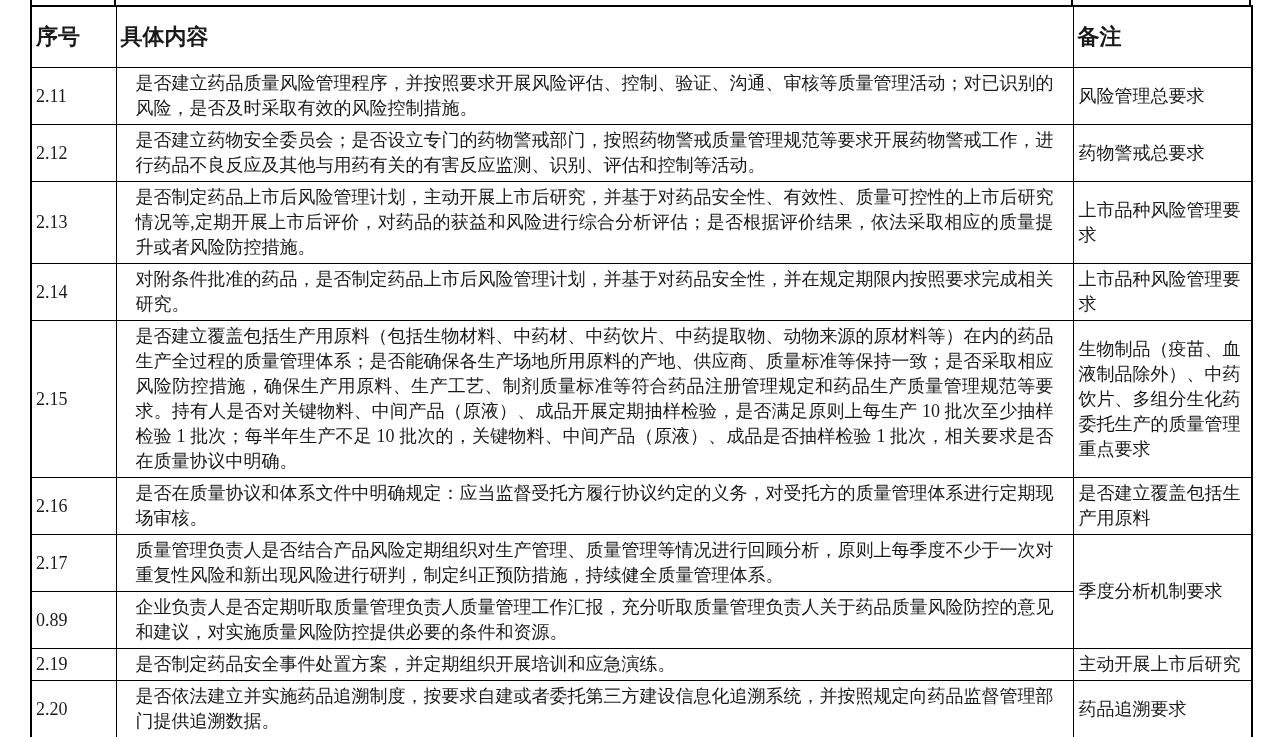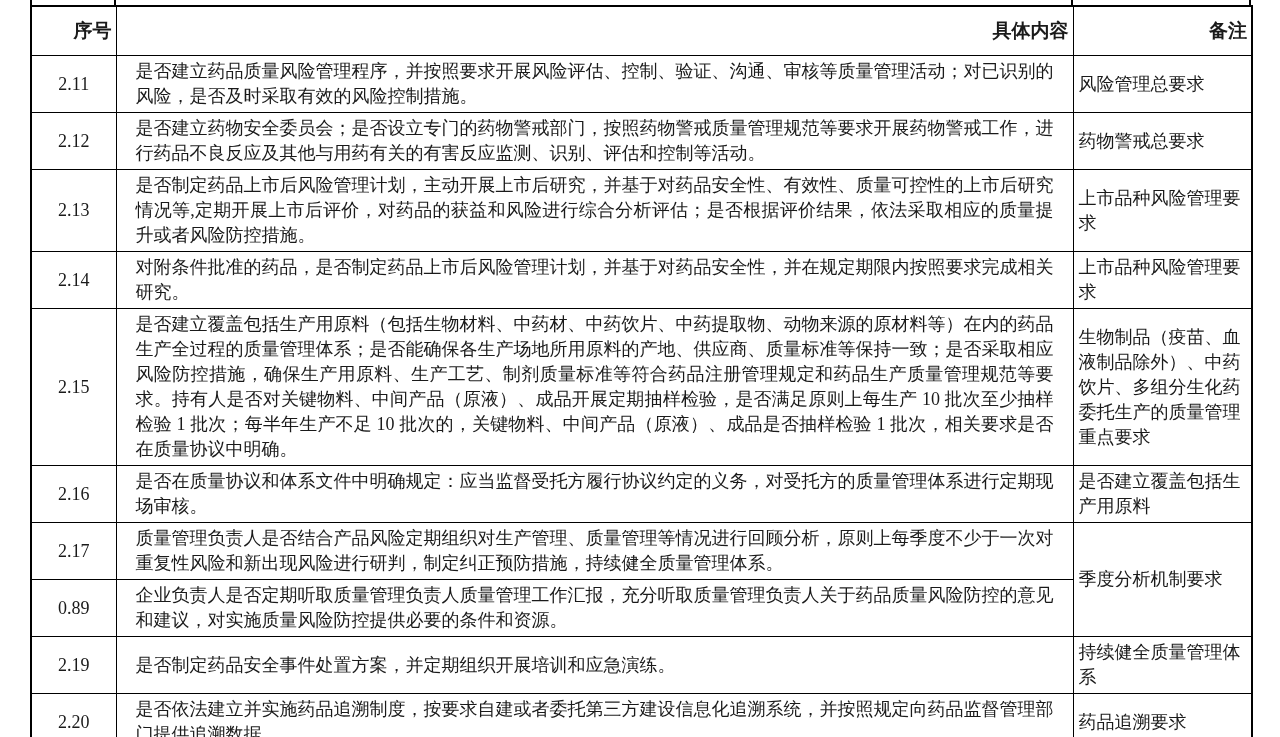--- a/index.html
+++ b/index.html
@@ -27,29 +27,29 @@
   col.c-no     { width: 85px;  }
   col.c-body   { width: 957px; }
   col.c-remark { width: 179px; }
   th, td {
     border: 1px solid #000000;
     color: #1a1a1a;
     vertical-align: middle;
     word-break: break-all;
   }
   th {
-    font-size: 19px;
+    font-size: 22px;
     font-weight: bold;
-    text-align: right;
+    text-align: left;
     height: 36px;
-    padding: 6px 4px;
+    padding: 12px 4px;
     font-family: "Liberation Sans", "DejaVu Sans", sans-serif;
   }
   td.cell-no {
-    text-align: center;
+    text-align: left;
     font-size: 18px;
     padding: 2px 4px;
   }
   td.cell-content {
     font-size: 18px;
     line-height: 25px;
     padding: 3px 19px;
     text-align: justify;
     text-justify: inter-ideograph;
   }
@@ -130,21 +130,21 @@
           <td class="cell-content">质量管理负责人是否结合产品风险定期组织对生产管理、质量管理等情况进行回顾分析，原则上每季度不少于一次对重复性风险和新出现风险进行研判，制定纠正预防措施，持续健全质量管理体系。</td>
           <td class="cell-remark" rowspan="2">季度分析机制要求</td>
         </tr>
         <tr>
           <td class="cell-no">0.89</td>
           <td class="cell-content">企业负责人是否定期听取质量管理负责人质量管理工作汇报，充分听取质量管理负责人关于药品质量风险防控的意见和建议，对实施质量风险防控提供必要的条件和资源。</td>
         </tr>
         <tr>
           <td class="cell-no">2.19</td>
           <td class="cell-content">是否制定药品安全事件处置方案，并定期组织开展培训和应急演练。</td>
-          <td class="cell-remark">持续健全质量管理体系</td>
+          <td class="cell-remark">主动开展上市后研究</td>
         </tr>
         <tr>
           <td class="cell-no">2.20</td>
           <td class="cell-content">是否依法建立并实施药品追溯制度，按要求自建或者委托第三方建设信息化追溯系统，并按照规定向药品监督管理部门提供追溯数据。</td>
           <td class="cell-remark">药品追溯要求</td>
         </tr>
       </tbody>
   </table>
 
 </div>

